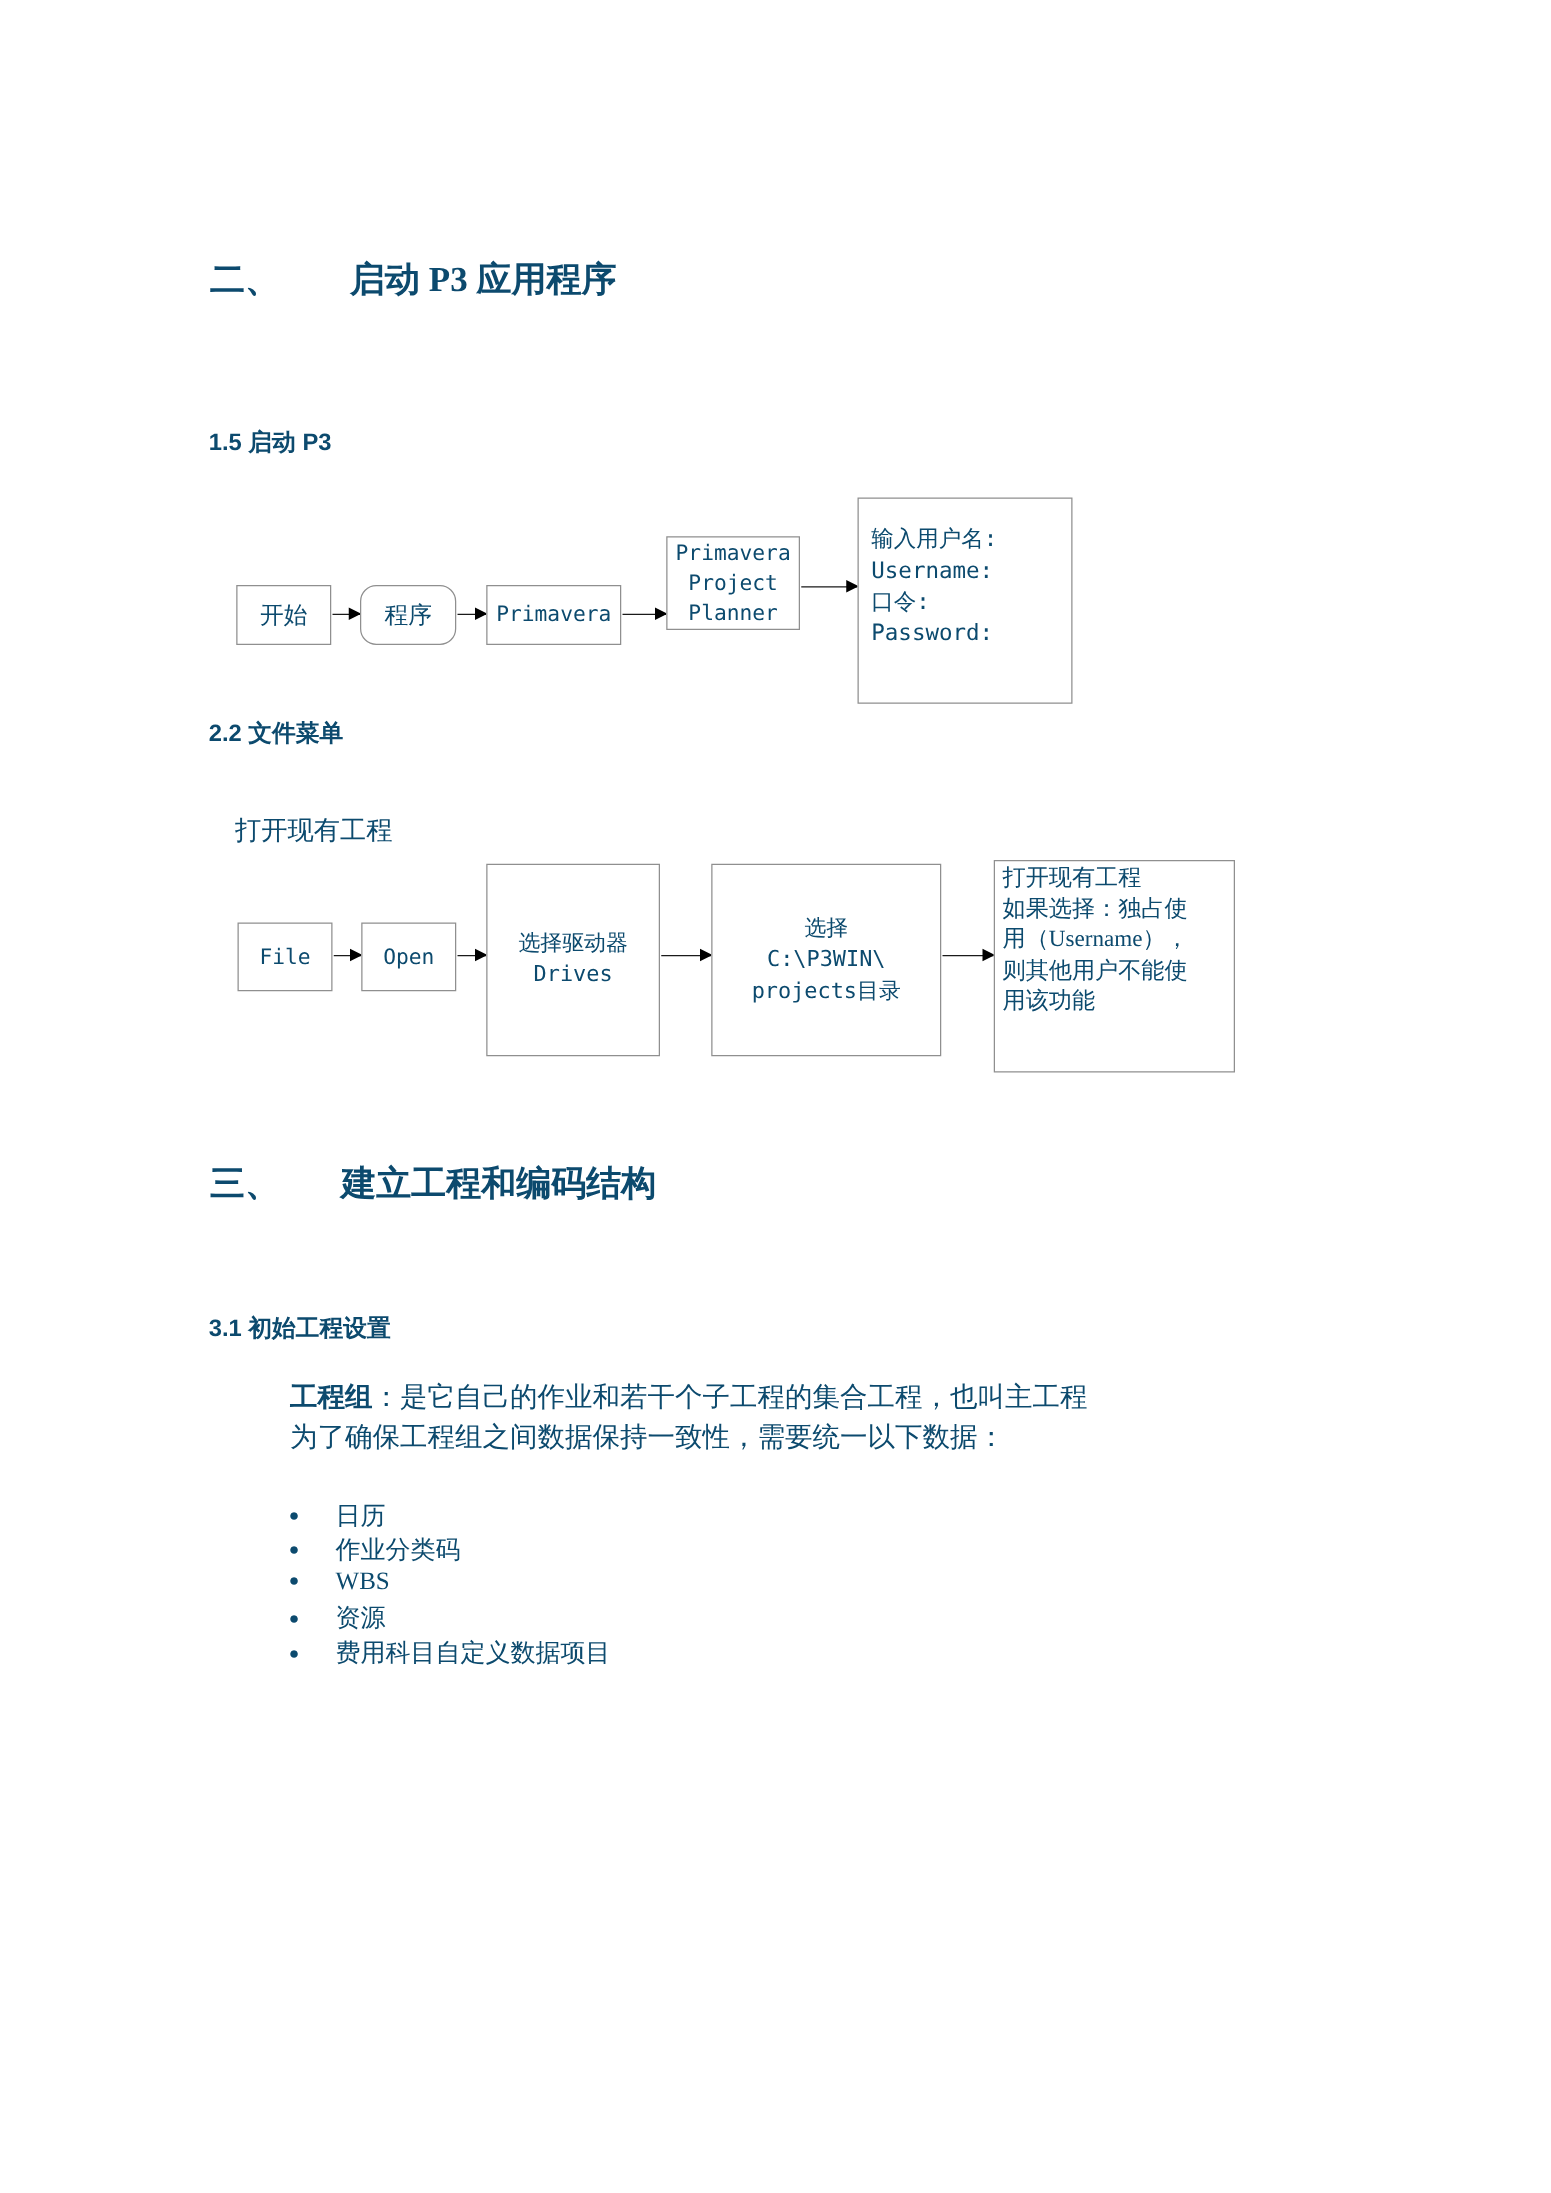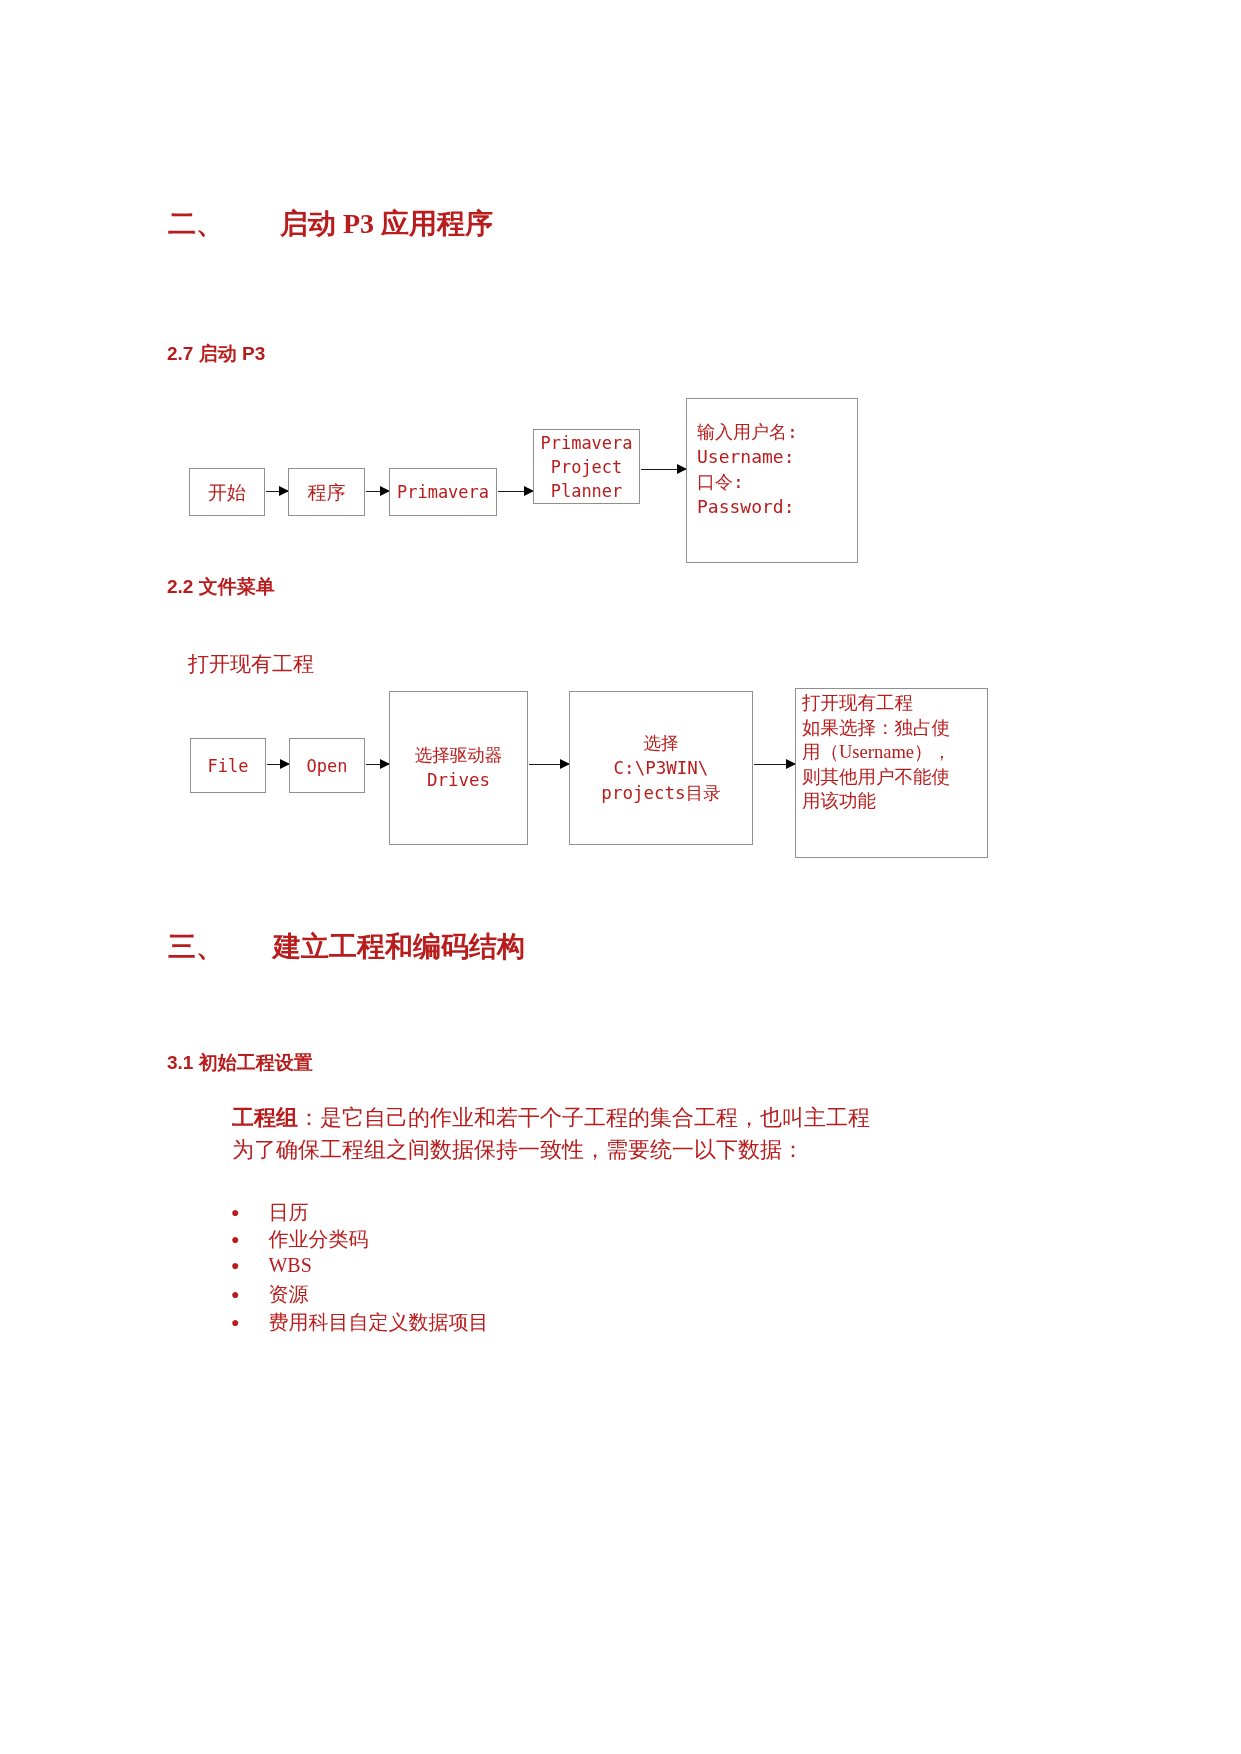--- a/index.html
+++ b/index.html
@@ -1,18 +1,18 @@
 <!DOCTYPE html>
 <html><head>
 <meta charset="utf-8">
 <style>
   html,body { margin:0; padding:0; background:#ffffff; }
   .page {
     position:relative; width:1030px; height:1754px; background:#ffffff;
-    font-family:"Liberation Serif","DejaVu Serif",serif; color:#b91c1c;
+    font-family:"Liberation Serif","DejaVu Serif",serif; color:#0c4a6e;
     overflow:hidden;
   }
   
   .h-major { position:absolute; left:168px; font-weight:bold; font-size:28px;
              font-family:"Liberation Serif","DejaVu Serif",serif; white-space:nowrap; }
   .h-major .num { display:inline-block; }
   .h-major.h2 .num { width:112px; }
   .h-major.h3 .num { width:105px; }
   
   .h-sub { position:absolute; left:167px; font-weight:bold; font-size:19px;
@@ -46,29 +46,29 @@
 </style>
 </head>
 <body>
 
 <div class="page">
 
   <div class="h-major h2" style="top:205px;">
     <span class="num">二、</span><span>启动 P3 应用程序</span>
   </div>
 
-  <div class="h-sub" style="top:341px;">2.7  启动 P3</div>
+  <div class="h-sub" style="top:341px;">1.5  启动 P3</div>
 
   <div>
     <div class="fbox cjk" style="left:189px; top:468px; width:76px; height:48px;">
       <span>开始</span>
     </div>
     <div class="arrow" style="left:266px; top:491px; width:22px;"></div>
 
-    <div class="fbox cjk" style="left:288px; top:468px; width:77px; height:48px;">
+    <div class="fbox cjk" style="left:288px; top:468px; width:77px; height:48px;border-radius:13px;">
       <span>程序</span>
     </div>
     <div class="arrow" style="left:366px; top:491px; width:23px;"></div>
 
     <div class="fbox" style="left:389px; top:468px; width:108px; height:48px;">
       <span>Primavera</span>
     </div>
     <div class="arrow" style="left:498px; top:491px; width:35px;"></div>
 
     <div class="fbox" style="left:533px; top:429px; width:107px; height:75px;">

